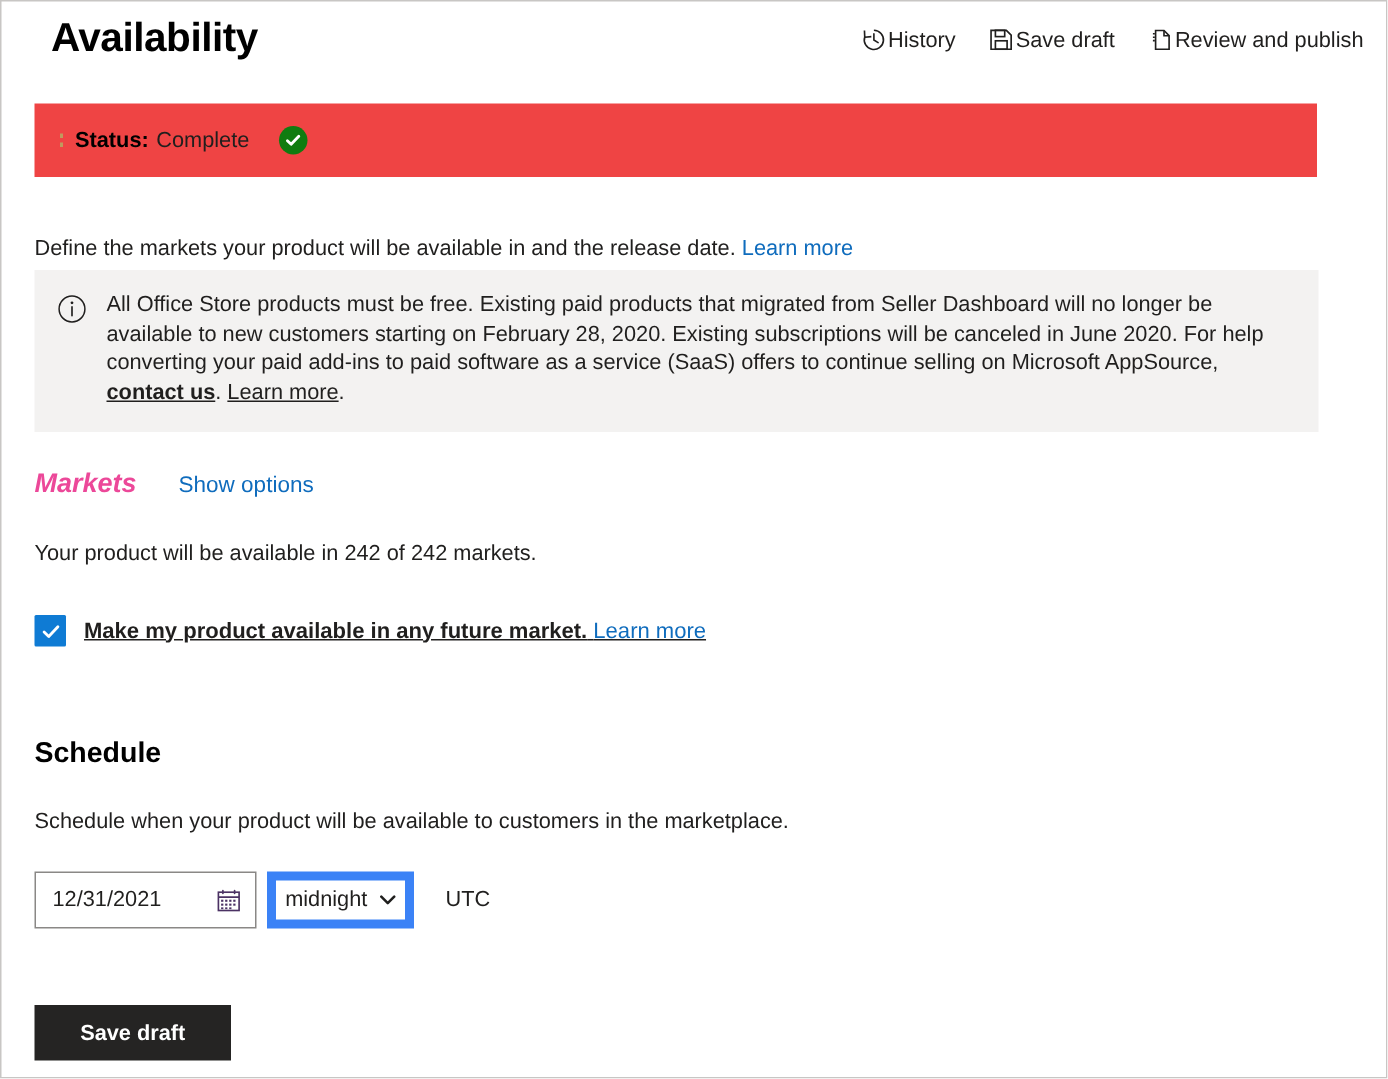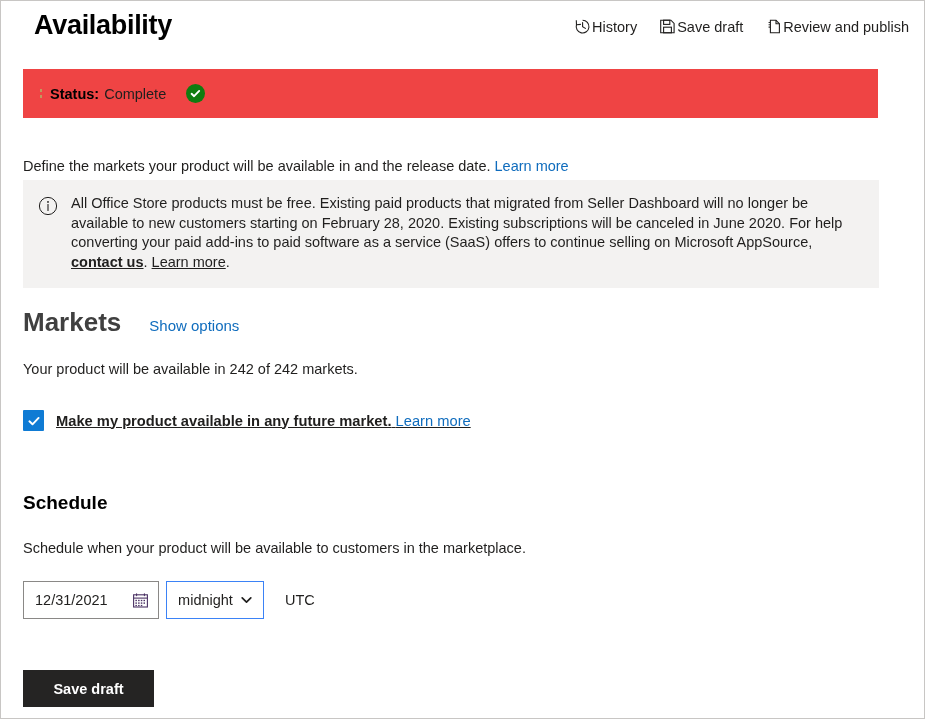--- a/index.html
+++ b/index.html
@@ -176,24 +176,25 @@
   
   .markets-head {
     position: absolute;
     left: 22px;
     top: 309px;
     display: flex;
     align-items: baseline;
     gap: 28px;
   }
   .section-title {
-    font-size: 26px;
-    font-weight: bold;
-    color: #404040;
+    font-size: 18px;
+    font-weight: bold;
+    color: #ec4899;
     line-height: 24px;
+    font-style: italic;
   }
   .show-options {
     font-size: 15px;
     color: #0f6cbd;
     text-decoration: none;
     cursor: pointer;
     line-height: 24px;
   }
 
   .markets-count {
@@ -256,21 +257,21 @@
   }
 
   .schedule-controls {
     position: absolute;
     left: 22px;
     top: 580px;
     display: flex;
     align-items: center;
   }
   .date-field {
-    width: 136px;
+    width: 148px;
     height: 38px;
     border: 1px solid #8a8886;
     background: #ffffff;
     display: flex;
     align-items: center;
     justify-content: space-between;
     padding: 0 9px 0 11px;
     box-sizing: border-box;
     cursor: text;
   }
@@ -284,21 +285,21 @@
     height: 17px;
     flex: 0 0 auto;
     cursor: pointer;
   }
   .cal-icon svg { display: block; }
 
   .time-select {
     margin-left: 7px;
     width: 98px;
     height: 38px;
-    border: 1px solid #3b82f6;
+    border: 6px solid #3b82f6;
     background: #ffffff;
     display: flex;
     align-items: center;
     justify-content: center;
     gap: 8px;
     box-sizing: border-box;
     cursor: pointer;
   }
   .time-select .val {
     font-size: 14.5px;

